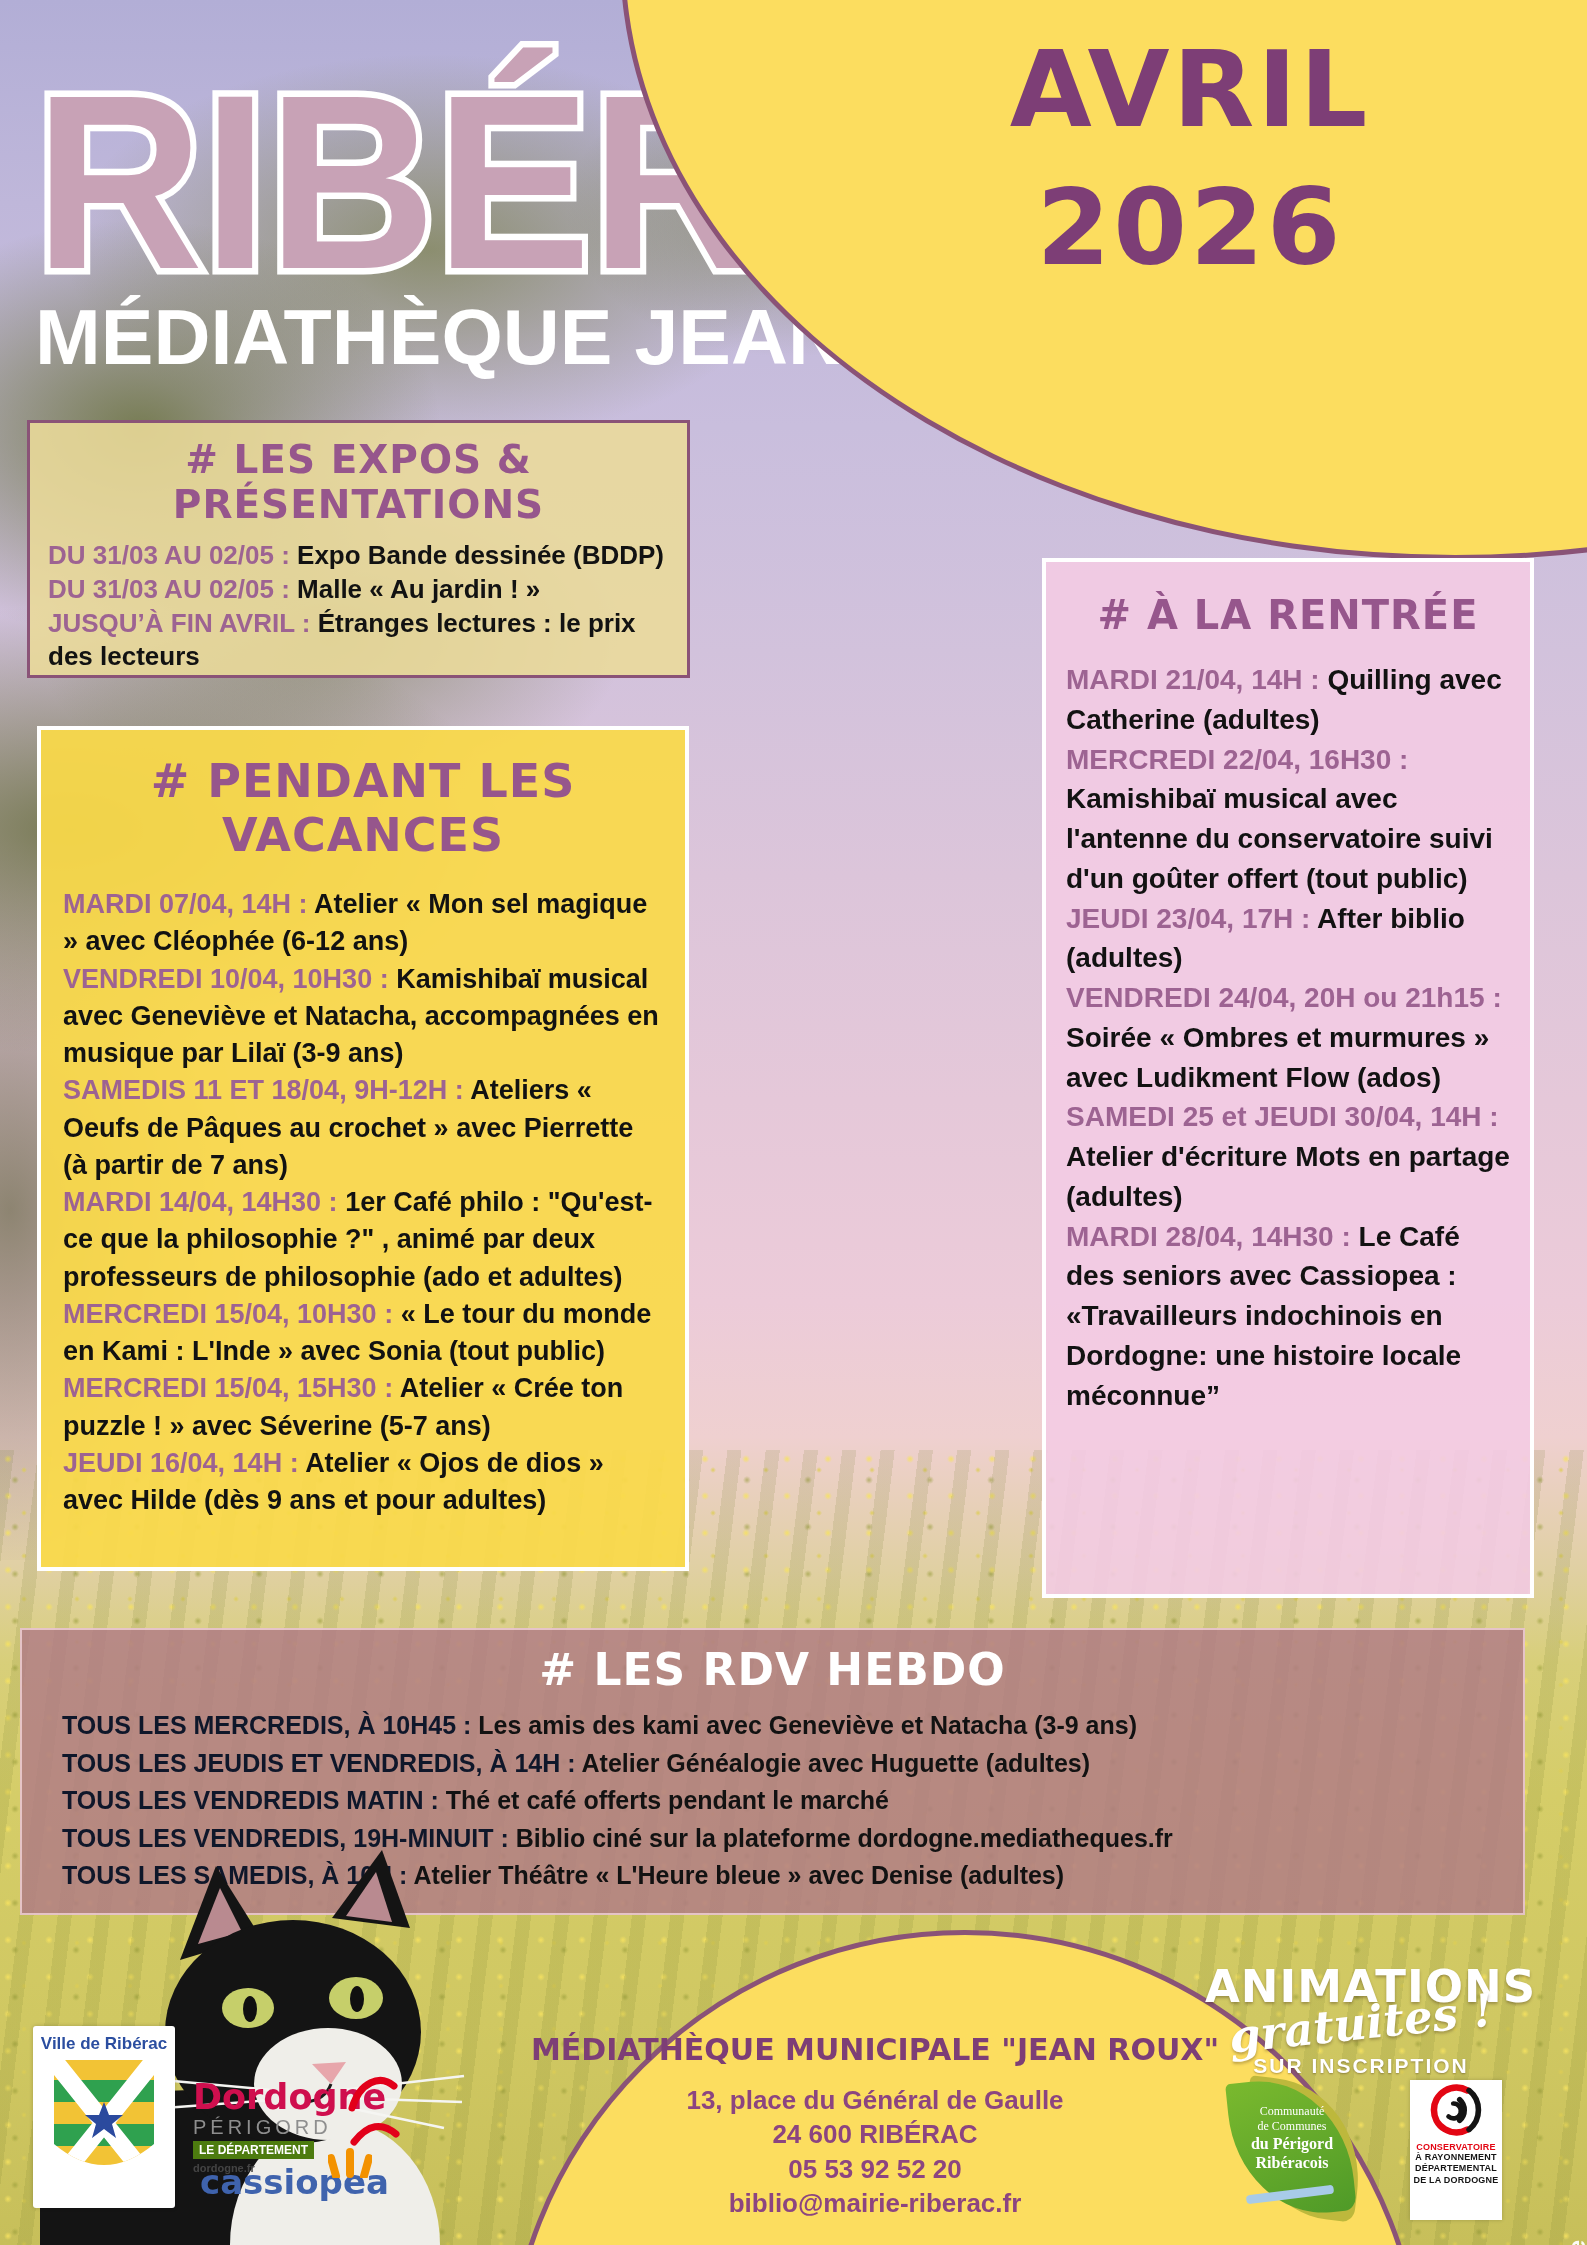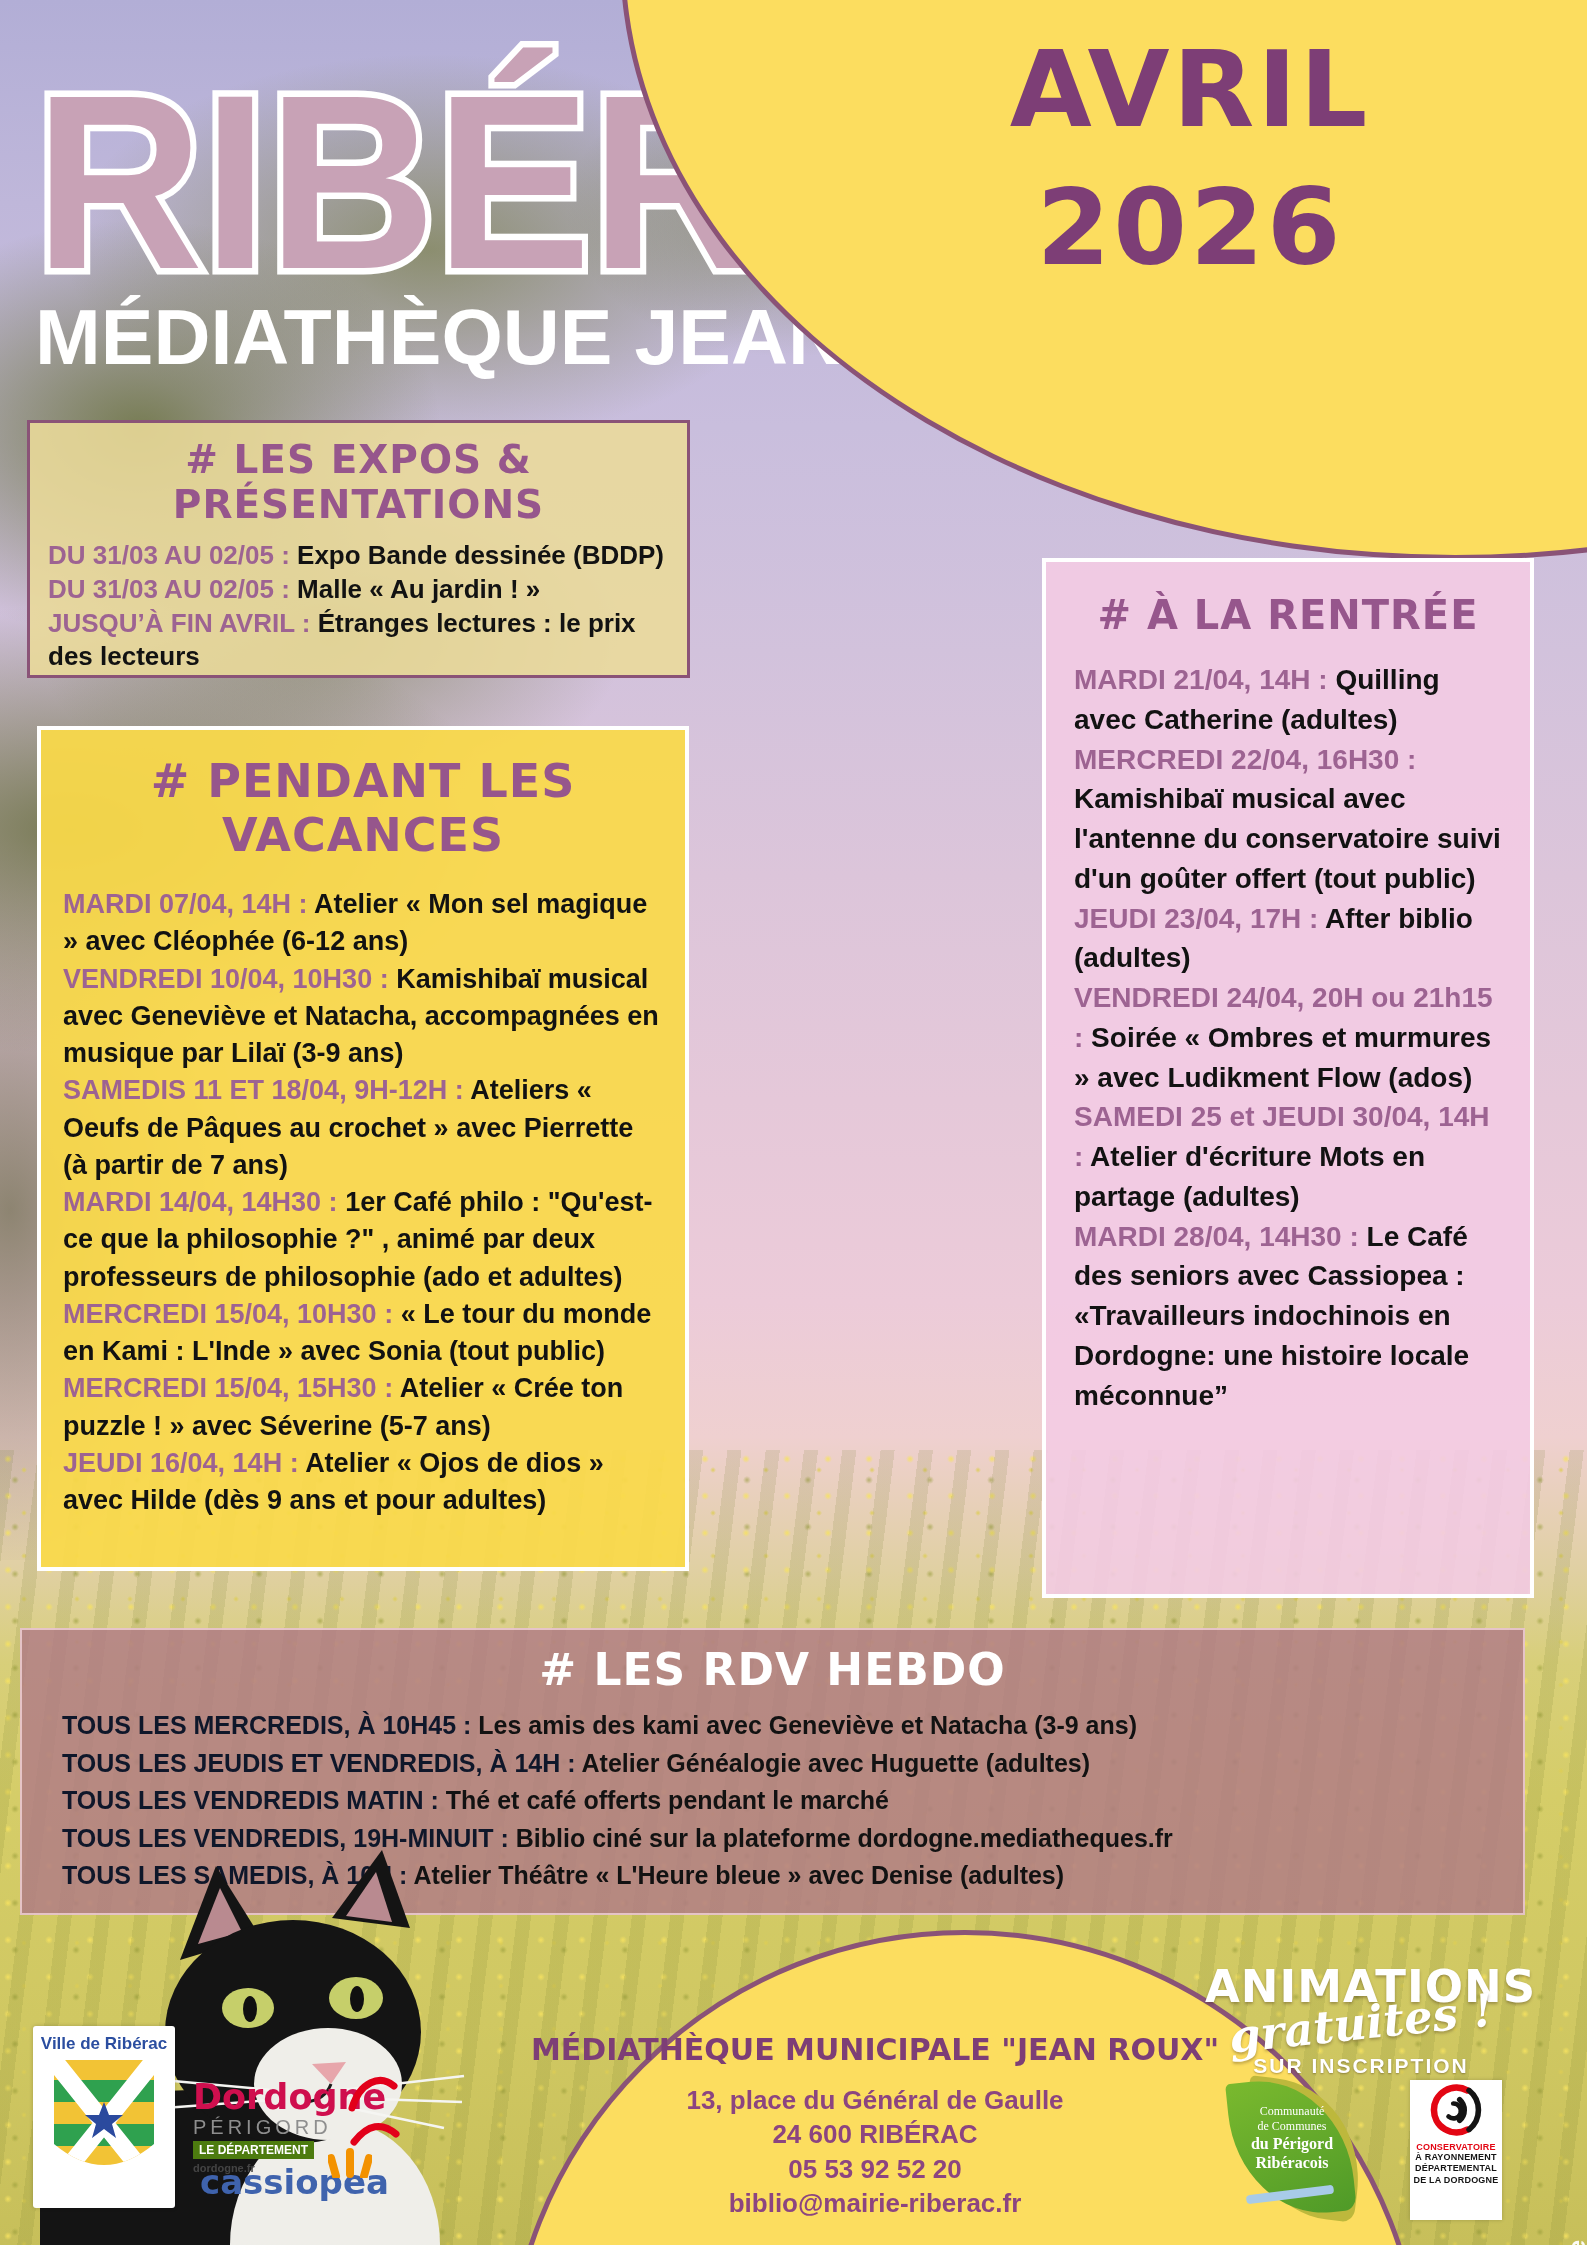--- a/index.html
+++ b/index.html
@@ -51,21 +51,21 @@
   .expos{left:27px;top:420px;width:663px;height:258px;padding:8px 18px;
          background:rgba(235,219,154,.88);border:3px solid #8a5377;}
   .expos h2{font-size:39px;margin:6px 0 12px;}
   .expos .event{font-size:26px;line-height:1.3;}
 
   .vacances{left:37px;top:726px;width:652px;height:845px;padding:14px 22px;
          background:rgba(250,217,73,.93);border:4px solid #fff;}
   .vacances h2{font-size:46px;margin:10px 0 24px;}
   .vacances .event{font-size:27px;line-height:1.38;}
 
-  .rentree{left:1042px;top:558px;width:492px;height:1040px;padding:14px 28px;
+  .rentree{left:1042px;top:558px;width:492px;height:1040px;padding:14px 20px;
          background:rgba(243,203,227,.90);border:4px solid #fff;}
   .rentree h2{font-size:40px;margin:16px 0 22px;}
   .rentree .event{font-size:28px;line-height:1.42;}
 
   .hebdo{left:20px;top:1628px;width:1505px;height:287px;padding:6px 40px;
          background:rgba(176,122,134,.82);border:2px solid rgba(255,228,235,.65);}
   .hebdo h2{color:#fff;font-size:44px;margin:8px 0 12px;}
   .hebdo .event{font-size:25px;line-height:1.5;}
   .hebdo .event .when{color:#0f172a;}
 

